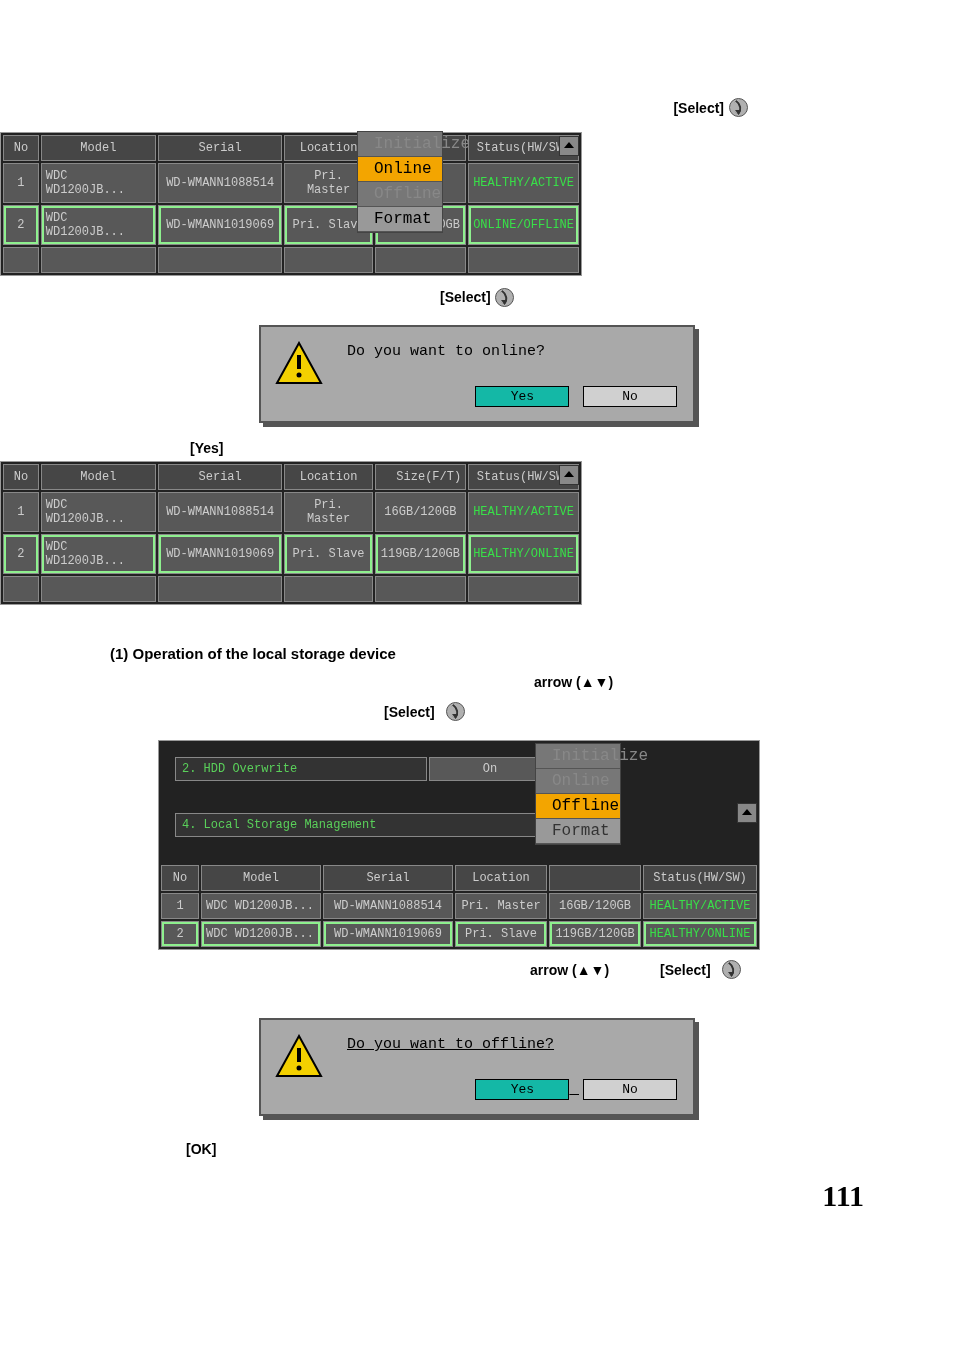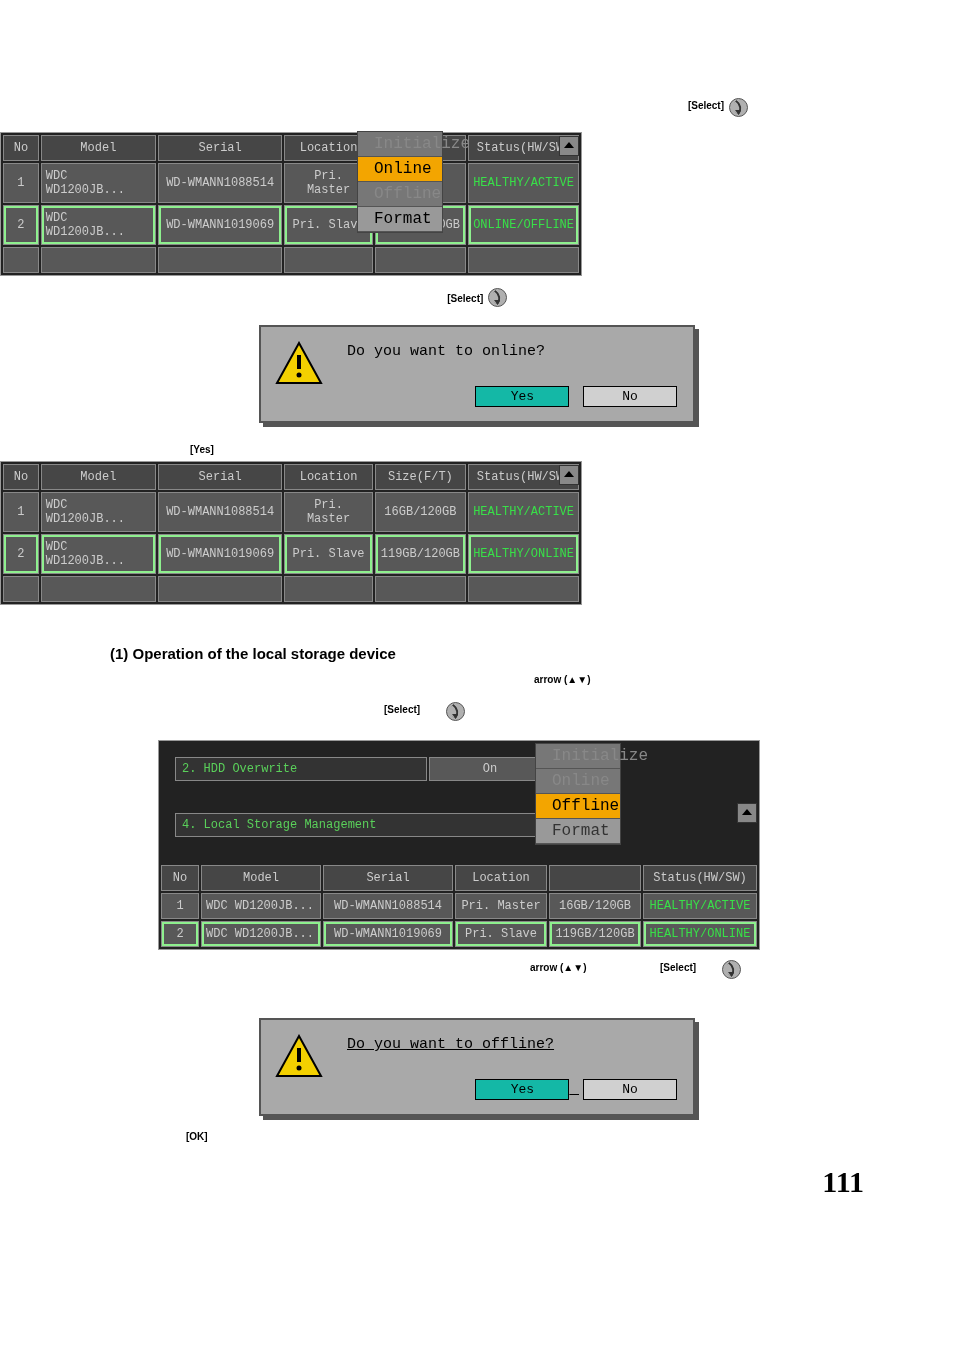--- a/index.html
+++ b/index.html
@@ -1,19 +1,19 @@
 <!DOCTYPE html>
 <html><head>
 <meta charset="utf-8">
 <style>
   html,body{margin:0;padding:0;background:#fff;font-family:Arial,Helvetica,sans-serif;color:#000;}
   .page{width:954px;margin:0 auto;position:relative;padding-top:100px;padding-bottom:60px;}
   .mono{font-family:"Courier New",monospace;}
   .bold{font-weight:bold;}
-  .label{font-size:10px;color:#000;}
+  .label{font-size:14px;color:#000;}
   .select-icon{display:inline-block;width:17px;height:17px;border-radius:50%;background:#b0b0b0;border:1px solid #555;vertical-align:middle;position:relative;}
   .select-icon::after{content:"";position:absolute;width:9px;height:9px;border:2px solid #333;border-left:none;border-bottom:none;border-radius:0 10px 0 0;transform:rotate(35deg);top:3px;left:2px;}
   .select-icon::before{content:"";position:absolute;width:0;height:0;border-left:3px solid transparent;border-right:3px solid transparent;border-top:4px solid #333;bottom:2px;left:5px;}
   .center-block{display:flex;justify-content:center;}
   .indent{margin-left:178px;}
   .screenshot-wrap{margin:8px 0 12px 0;}
   
   .dvr{background:#222;padding:0;position:relative;font-family:"Courier New",monospace;font-size:12px;border:1px solid #999;}
   .dvr table{border-collapse:separate;border-spacing:2px;width:100%;}
   .dvr th,.dvr td{padding:5px 4px;text-align:center;}
@@ -131,21 +131,21 @@
   <div class="screenshot-wrap indent" style="margin-top:4px;">
     <div class="dvr" style="width:580px;position:relative;">
       <div class="scroll-up"></div>
       <table>
         <tbody>
             <tr>
           <th style="width:28px;">No</th>
           <th style="width:110px;">Model</th>
           <th style="width:120px;">Serial</th>
           <th style="width:82px;">Location</th>
-          <th style="width:82px;">Size(F/T)</th>
+          <th style="width:82px;text-align:right;">Size(F/T)</th>
           <th>Status(HW/SW)</th>
         </tr>
         <tr>
           <td class="cell">1</td>
           <td class="cell" style="text-align:left;">WDC WD1200JB...</td>
           <td class="cell">WD-WMANN1088514</td>
           <td class="cell">Pri. Master</td>
           <td class="cell">16GB/120GB</td>
           <td class="cell status-g">HEALTHY/ACTIVE</td>
         </tr>
@@ -248,18 +248,18 @@
           </svg>
       </div>
       <div class="msg">Do you want to offline?</div>
       <div class="btns">
         <span class="btn btn-yes">Yes</span>
         <span class="btn btn-no">No</span>
       </div>
     </div>
   </div>
 
-  <div style="margin-top:10px;margin-left:186px;">
+  <div style="margin-top:24px;margin-left:186px;">
     <span class="bold label">[OK]</span>
   </div>
 
   <div class="pagenum bold">111</div>
 </div>
 
 </body></html>

